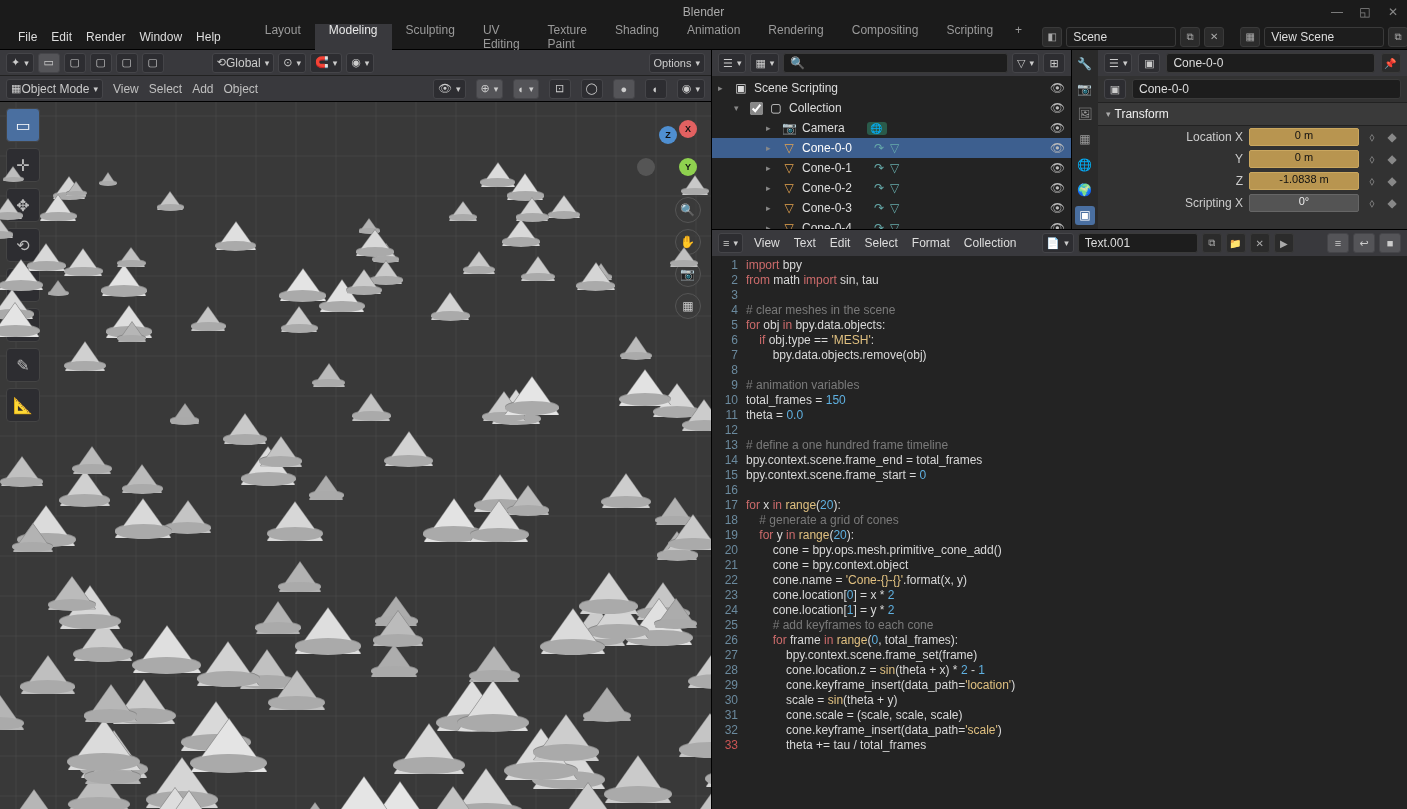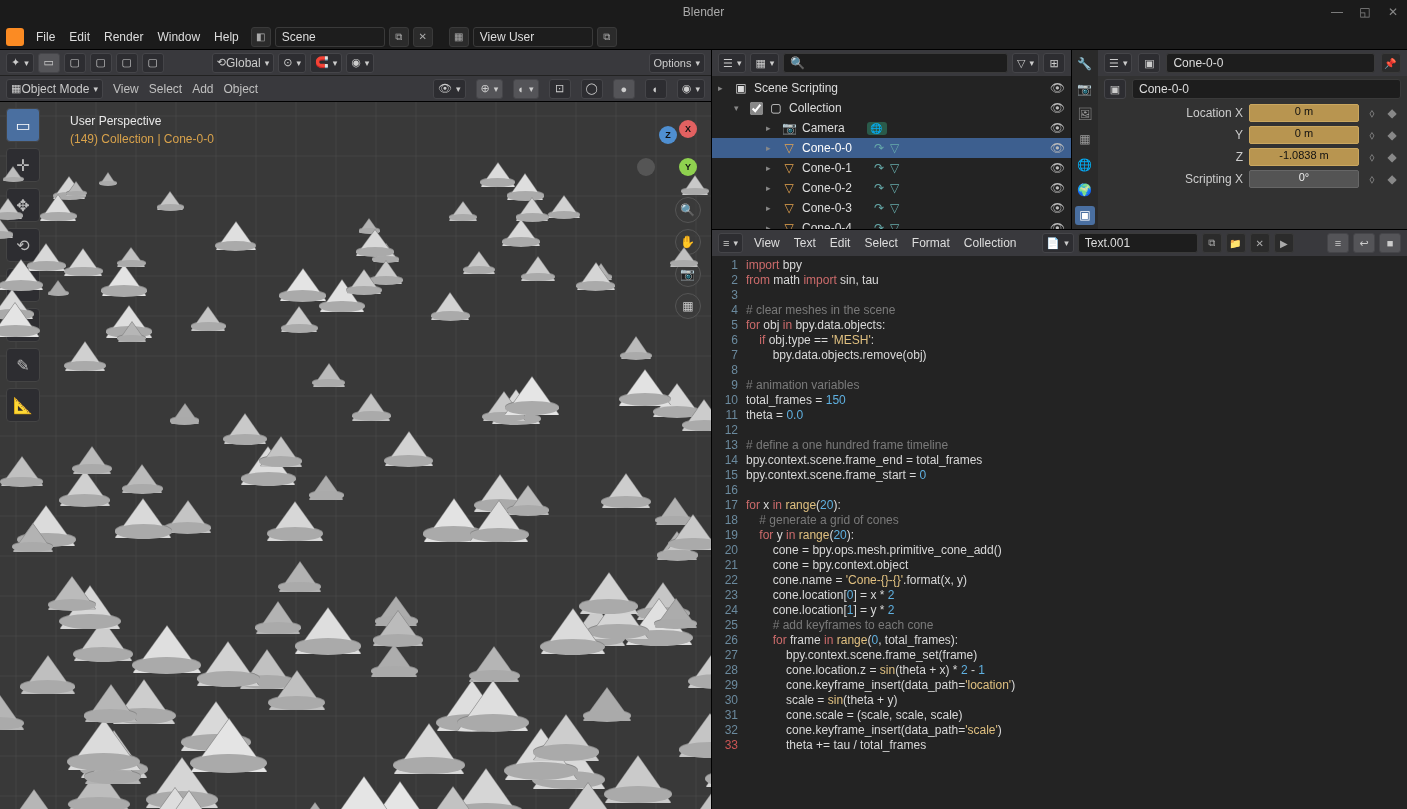--- a/index.html
+++ b/index.html
@@ -100,28 +100,41 @@
 
 <div class="topbar">
   <div class="logo"></div>
   <div class="menu" id="main-menu">
       <span>File</span>
       <span>Edit</span>
       <span>Render</span>
       <span>Window</span>
       <span>Help</span>
     </div>
+  <div class="tabs" id="ws-tabs">
+      <div class="tab">Layout</div>
+      <div class="tab active">Modeling</div>
+      <div class="tab">Sculpting</div>
+      <div class="tab">UV Editing</div>
+      <div class="tab">Texture Paint</div>
+      <div class="tab">Shading</div>
+      <div class="tab">Animation</div>
+      <div class="tab">Rendering</div>
+      <div class="tab">Compositing</div>
+      <div class="tab">Scripting</div>
+      <div class="tab plus">+</div>
+    </div>
   <div class="scene-row">
     <div class="little-btn">◧</div>
     <div class="scene-field w">Scene</div>
     <div class="little-btn">⧉</div>
     <div class="little-btn">✕</div>
     <div style="width:8px"></div>
     <div class="little-btn">▦</div>
-    <div class="scene-field w2">View User</div>
+    <div class="scene-field w2">View Scene</div>
     <div class="little-btn">⧉</div>
 
   </div>
 </div>
 
 <div class="body">
   <div class="left">
     <div class="vp-header">
       <div class="hbtn drop">✦</div>
       <div class="hbtn sel">▭</div>
@@ -147,24 +160,20 @@
       <div class="hbtn drop">👁</div>
       <div class="hbtn drop sel">⊕</div>
       <div class="hbtn drop sel">◐</div>
       <div class="hbtn">⊡</div>
       <div class="hbtn">◯</div>
       <div class="hbtn sel">●</div>
       <div class="hbtn">◐</div>
       <div class="hbtn drop">◉</div>
     </div>
     <div class="viewport" id="viewport">
-      <div class="vp-info">
-        <div class="l1">User Perspective</div>
-        <div class="l2">(149) Collection | Cone-0-0</div>
-      </div>
       <div class="side-tools">
         <div class="tool active">▭</div>
         <div class="tool">✛</div>
         <div class="tool">✥</div>
         <div class="tool">⟲</div>
         <div class="tool">⤢</div>
         <div class="tool">✦</div>
         <div class="tool">✎</div>
         <div class="tool">📐</div>
       </div>
@@ -414,20 +423,21 @@
           <div class="props-hdr">
             <div class="hbtn drop">☰</div>
             <div class="hbtn">▣</div>
             <div class="scene-field" style="flex:1">Cone-0-0</div>
             <div class="little-btn">📌</div>
           </div>
           <div style="height:26px;display:flex;align-items:center;padding:0 6px;gap:6px">
             <div class="hbtn">▣</div>
             <div class="scene-field" style="flex:1">Cone-0-0</div>
           </div>
+          <div class="panelh">Transform</div>
           <div class="prow">
               <span class="lbl">Location X</span>
               <div class="numf hl">0 m</div>
               <span class="kf">⬨</span>
               <span class="kf">◆</span>
             </div>
           <div class="prow">
               <span class="lbl">Y</span>
               <div class="numf hl">0 m</div>
               <span class="kf">⬨</span>

